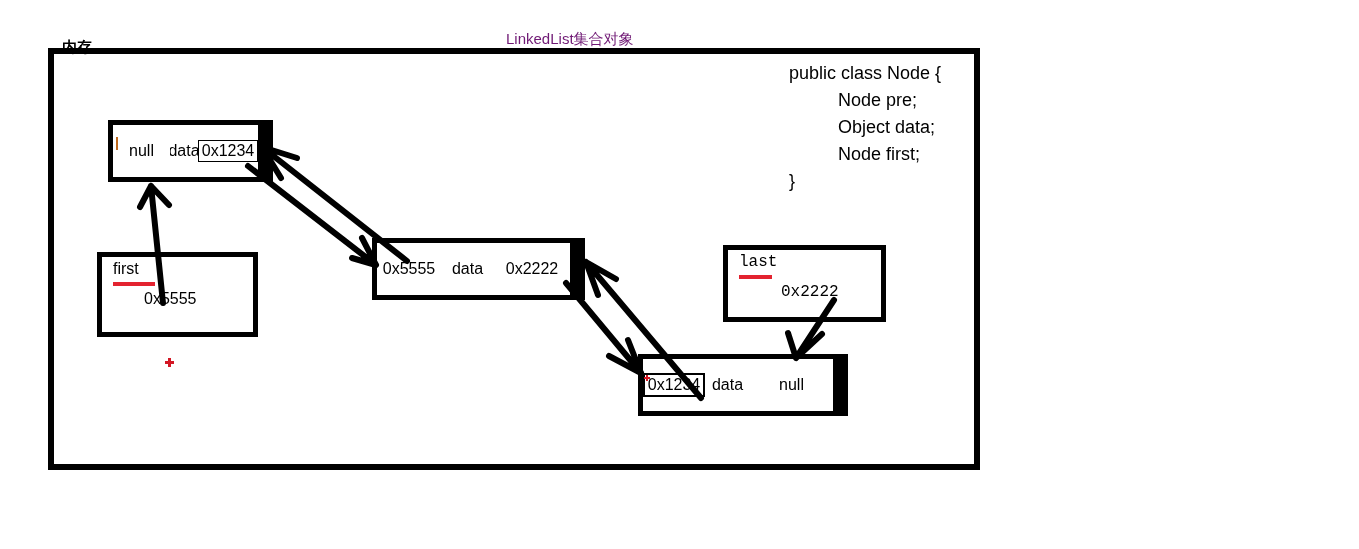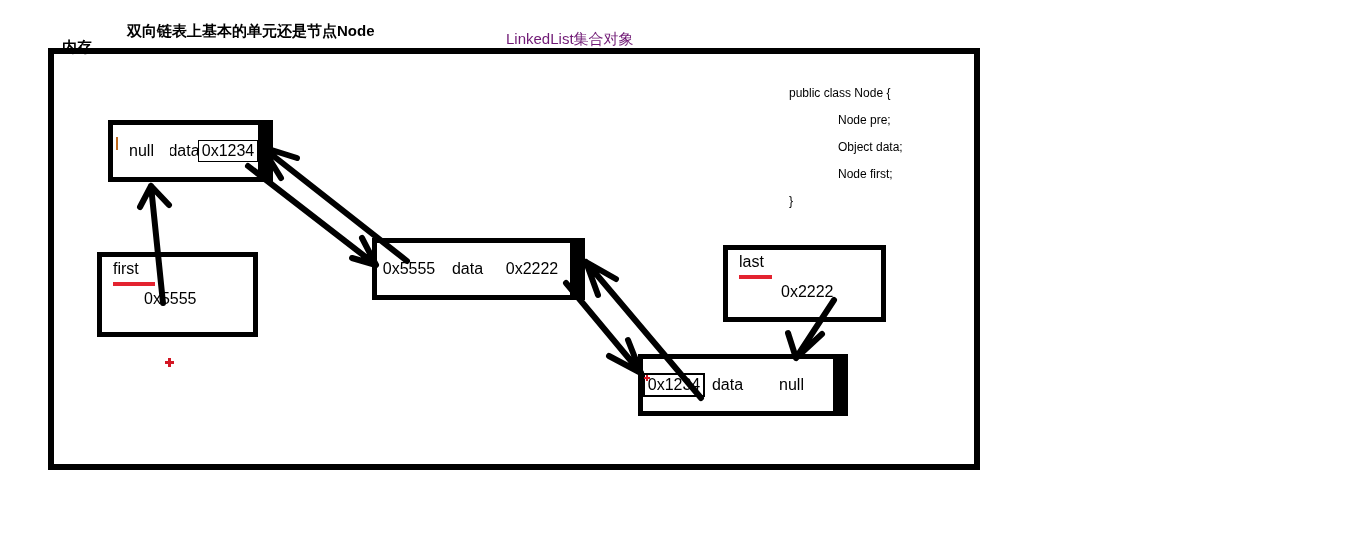--- a/index.html
+++ b/index.html
@@ -13,39 +13,39 @@
 
   
   .hdr-memory   { position:absolute; left:62px;  top:22px; font-size:15px; font-weight:600;margin-top:16px; }
   .hdr-title    { position:absolute; left:127px; top:22px; font-size:15px; font-weight:600; }
   .hdr-annot    { position:absolute; left:506px; top:30px; font-size:15px; color:#701a75; }
 
   
   .frame { position:absolute; left:48px; top:48px; width:932px; height:422px; border:6px solid #000; background:transparent; }
 
   
-  .code { position:absolute; left:789px; top:80px; font-size:12px; line-height:27px; }
+  .code { position:absolute; left:789px; top:60px; font-size:18px; line-height:27px; }
   .code .ind { margin-left:49px; }
 
   
   .node { position:absolute; background:#000; display:flex; gap:0; padding:5px; }
   .cell { background:#fff; display:flex; align-items:center; justify-content:center; font-size:16px; overflow:hidden; position:relative; }
   .node1 { left:108px; top:120px; width:165px; height:62px; }
   .node1 .c1 { width:57px; } .node1 .c2 { width:28px; } .node1 .c3 { width:60px; }
   .node2 { left:372px; top:238px; width:213px; height:62px; }
   .node2 .c1 { width:64px; } .node2 .c2 { width:53px; } .node2 .c3 { width:76px; }
   .node3 { left:638px; top:354px; width:210px; height:62px; }
   .node3 .c1 { width:62px; } .node3 .c2 { width:45px; } .node3 .c3 { width:83px; }
   .txtbox1 { border:1px solid #000; padding:1px 3px; }
   .txtbox2 { border:2px solid #000; padding:1px 3px; }
 
   
   .ptrbox { position:absolute; border:5px solid #000; background:#fff; }
   .firstbox { left:97px;  top:252px; width:161px; height:85px; }
-  .lastbox  { left:723px; top:245px; width:163px; height:77px; }
+  .lastbox  { left:723px; top:245px; width:163px; height:77px;font-family:Liberation Mono, monospace; }
   .ptr-label { position:absolute; left:11px; top:3px; font-size:16px; }
   .ptr-underline { position:absolute; left:11px; top:25px; height:4px; background:#e32330; }
   .firstbox .ptr-underline { width:42px; }
   .lastbox  .ptr-underline { width:33px; }
   .ptr-value { position:absolute; font-size:16px; }
   .firstbox .ptr-value { left:42px; top:33px; }
   .lastbox  .ptr-value { left:53px; top:33px; }
 
   
   svg.arrows { position:absolute; left:0; top:0; pointer-events:none; }
@@ -59,21 +59,20 @@
   .red-star::before { content:""; position:absolute; left:0; top:2px; width:6px; height:2px; background:#d31724; }
   .red-star::after  { content:""; position:absolute; left:2px; top:0; width:2px; height:6px; background:#d31724; }
   .caret-mark { position:absolute; left:3px; top:12px; width:2px; height:13px; background:#c06a1e; }
 </style>
 </head>
 <body>
 
 <div class="canvas">
 
   <div class="hdr-memory">内存</div>
-  <div class="hdr-title">双向链表上基本的单元还是节点Node</div>
   <div class="hdr-annot">LinkedList集合对象</div>
 
   <div class="frame"></div>
 
   <div class="code">
     <div>public class Node {</div>
     <div class="ind">Node pre;</div>
     <div class="ind">Object data;</div>
     <div class="ind">Node first;</div>
     <div>}</div>

